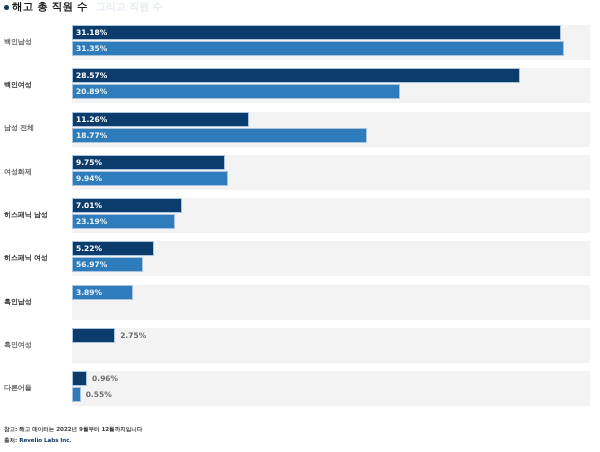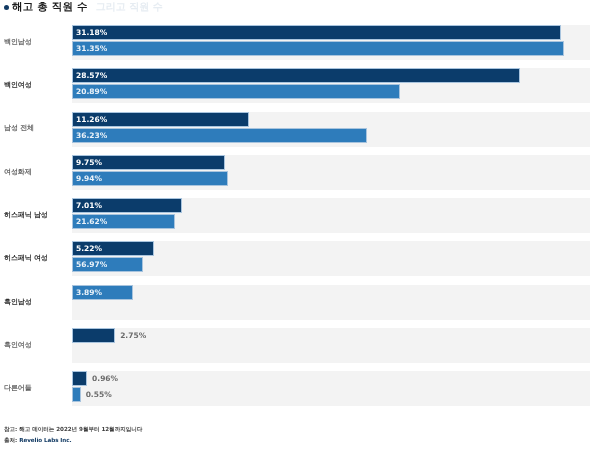--- a/index.html
+++ b/index.html
@@ -191,21 +191,21 @@
       <div class="row">
         <div class="row-band"></div>
         <div class="row-label obscured">남성 전체</div>
         <div class="bars">
           <div class="bar-wrap">
             <div class="bar dark" style="width: 176.748px;"></div>
             <div class="bar-value inside">11.26%</div>
           </div>
           <div class="bar-wrap">
             <div class="bar light" style="width: 294.632px;"></div>
-            <div class="bar-value inside on-light">36.23%</div>
+            <div class="bar-value inside on-light">18.77%</div>
           </div>
         </div>
       </div>
       <div class="row">
         <div class="row-band"></div>
         <div class="row-label obscured">여성화제</div>
         <div class="bars">
           <div class="bar-wrap">
             <div class="bar dark" style="width: 153.045px;"></div>
             <div class="bar-value inside">9.75%</div>
@@ -219,21 +219,21 @@
       <div class="row">
         <div class="row-band"></div>
         <div class="row-label">히스패닉 남성</div>
         <div class="bars">
           <div class="bar-wrap">
             <div class="bar dark" style="width: 110.036px;"></div>
             <div class="bar-value inside">7.01%</div>
           </div>
           <div class="bar-wrap">
             <div class="bar light" style="width: 102.972px;"></div>
-            <div class="bar-value inside on-light">21.62%</div>
+            <div class="bar-value inside on-light">23.19%</div>
           </div>
         </div>
       </div>
       <div class="row">
         <div class="row-band"></div>
         <div class="row-label">히스패닉 여성</div>
         <div class="bars">
           <div class="bar-wrap">
             <div class="bar dark" style="width: 81.9382px;"></div>
             <div class="bar-value inside">5.22%</div>

